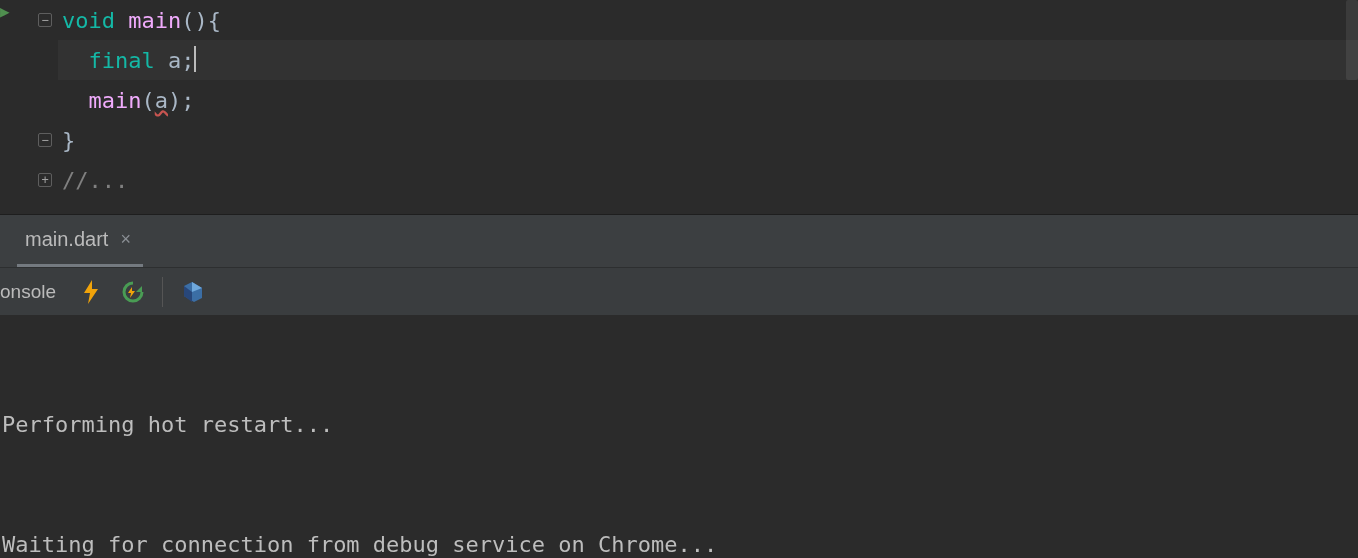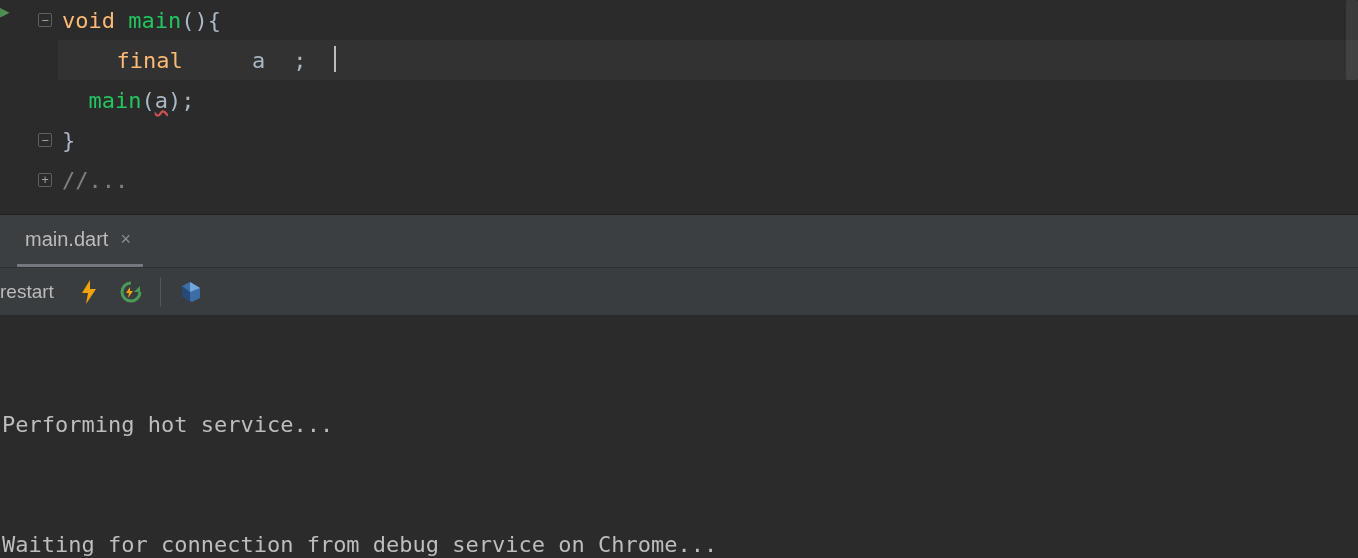--- a/index.html
+++ b/index.html
@@ -62,24 +62,23 @@
   }
   .code-line {
     height: 40px;
     display: flex;
     align-items: center;
     white-space: pre;
     padding-left: 4px;
   }
   .line-current {
     background: #323232;
-    gap: 28px;
-  }
-  .kw { color: #fdba74; }
-  .fn { color: #22c55e; }
+  }
+  .kw { color: #14b8a6; }
+  .fn { color: #f0abfc; }
   .ident { color: #a9b7c6; }
   .punct { color: #a9b7c6; }
   .comment { color: #808080; }
   .err-underline {
     text-decoration-line: underline;
     text-decoration-style: wavy;
     text-decoration-color: #c75450;
   }
   .caret {
     display: inline-block;
@@ -200,21 +199,21 @@
 </div>
 
 <div class="tab-strip">
   <div class="tab">
     <span>main.dart</span>
     <span class="tab-close">×</span>
   </div>
 </div>
 
 <div class="toolbar">
-  <span class="toolbar-label">restart</span>
+  <span class="toolbar-label">onsole</span>
   <span class="toolbar-icon">
     <svg width="20" height="26" viewBox="0 0 20 26">
         <path d="M11 1 L3 14 L9 14 L7 25 L17 10 L11 10 Z" fill="#f0a30a"></path>
       </svg>
   </span>
   <span class="toolbar-icon">
     <svg width="26" height="26" viewBox="0 0 26 26">
         <path d="M13 4 A9 9 0 1 0 22 13" stroke="#499c54" stroke-width="3" fill="none"></path>
         <path d="M22 7 L22 13 L16 13 Z" fill="#499c54"></path>
         <path d="M12 8 L8 14 L11 14 L10 19 L15 12 L12 12 Z" fill="#f0a30a"></path>
@@ -224,18 +223,18 @@
   <span class="toolbar-icon">
     <svg width="24" height="24" viewBox="0 0 24 24">
         <path d="M4 6 L12 2 L22 8 L22 18 L14 22 L4 16 Z" fill="#3b6ea5"></path>
         <path d="M4 6 L12 12 L12 22 L4 16 Z" fill="#28477a"></path>
         <path d="M12 2 L22 8 L12 12 Z" fill="#6fa8dc"></path>
       </svg>
   </span>
 </div>
 
 <div class="console">
-  <div class="console-line">Performing hot service...</div>
+  <div class="console-line">Performing hot restart...</div>
   <div class="console-line">Waiting for connection from debug service on Chrome...</div>
   
   
   
 </div>
 
 </body></html>

